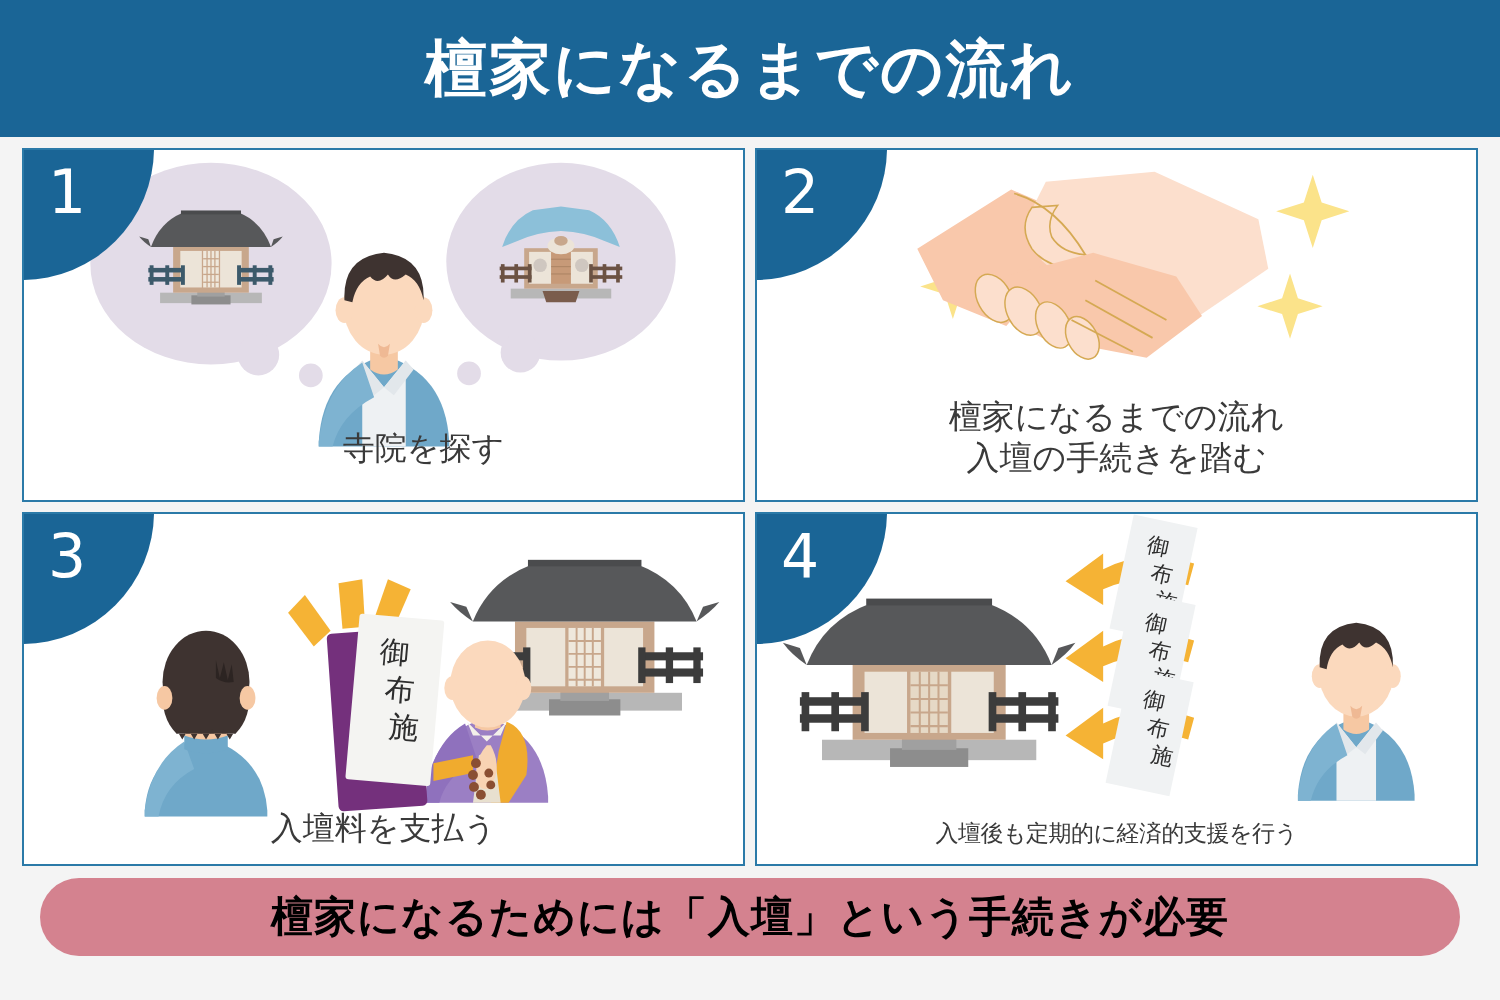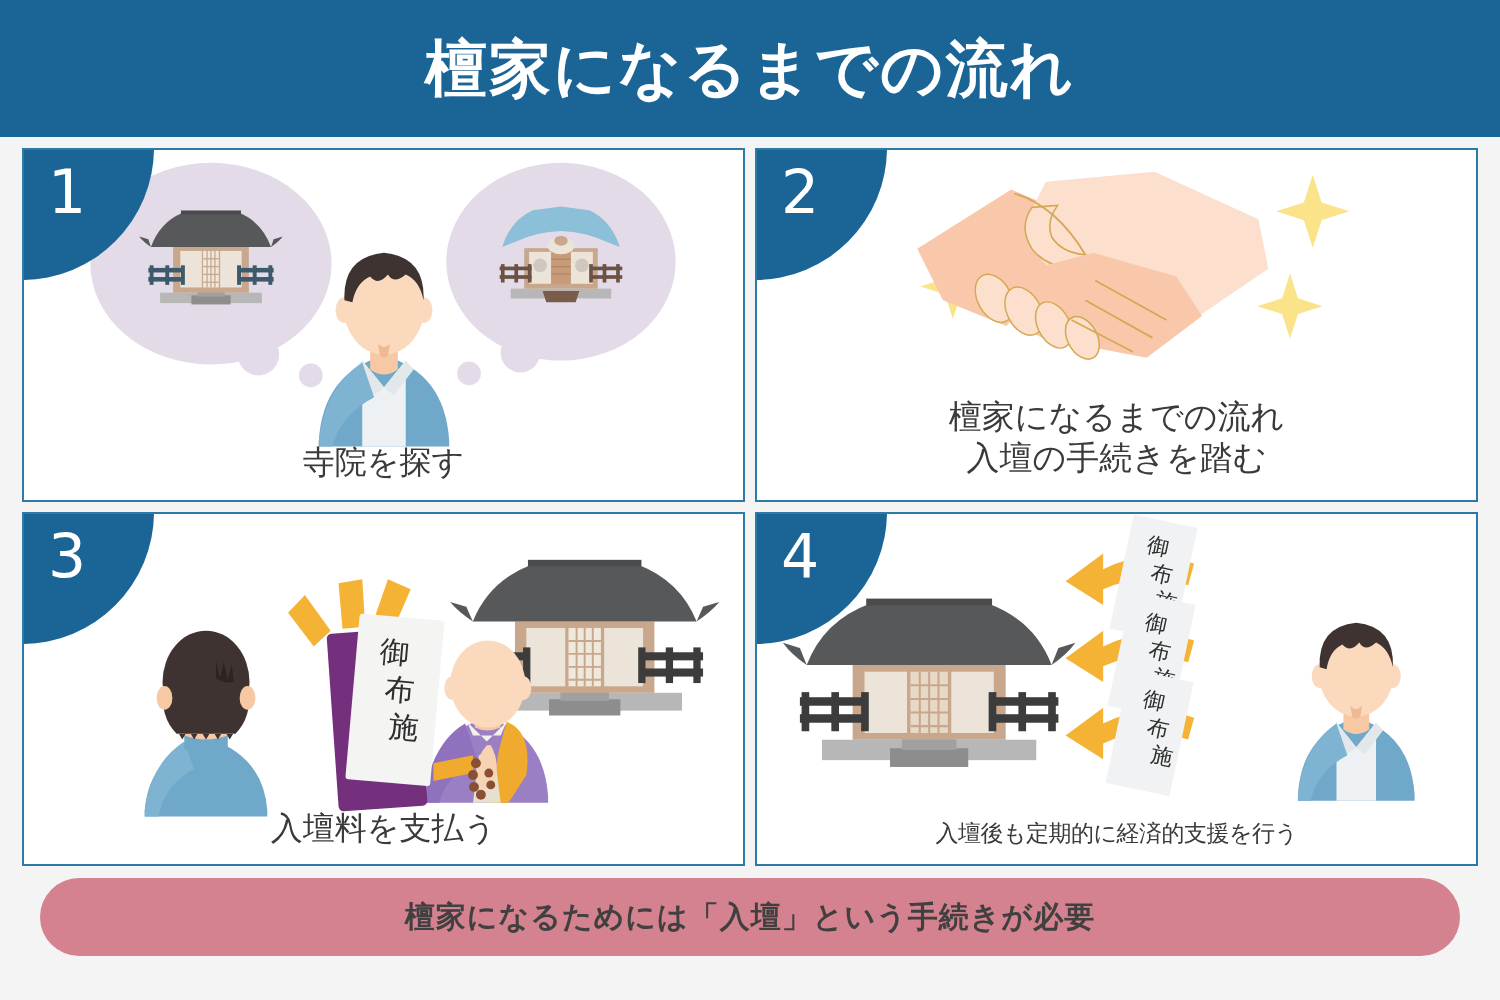--- a/index.html
+++ b/index.html
@@ -62,38 +62,38 @@
   .card-caption {
     position: absolute; left: 0; width: 100%;
     text-align: center;
     color: #3a3a3a;
     font-size: 32px;
     font-weight: 500;
     line-height: 1.25;
     white-space: pre-line;
     z-index: 4;
   }
-  .cap-1 { bottom: 18px; }
+  .cap-1 { bottom: 32px; margin-left: 40px; }
   .cap-2 { bottom: 22px; font-size: 33px; }
   .cap-3 { bottom: 16px; margin-top: 27px; }
   .cap-4 { bottom: 16px; font-size: 23px; letter-spacing: -0.5px; }
 
   .art { position: absolute; left: 0; top: 0; width: 100%; height: 100%; }
 
   
   .footer {
     position: absolute; left: 40px; top: 878px;
     width: 1420px; height: 78px;
     background: #d4828f;
     border-radius: 39px;
     display: flex; align-items: center; justify-content: center;
   }
   .footer-text {
-    color: #404040;
-    font-size: 30px;
+    color: #000000;
+    font-size: 42px;
     font-weight: 700;
     letter-spacing: 1px;
     line-height: 1;
     white-space: nowrap;
   }
 </style>
 </head>
 <body>
 
 <div class="page">

